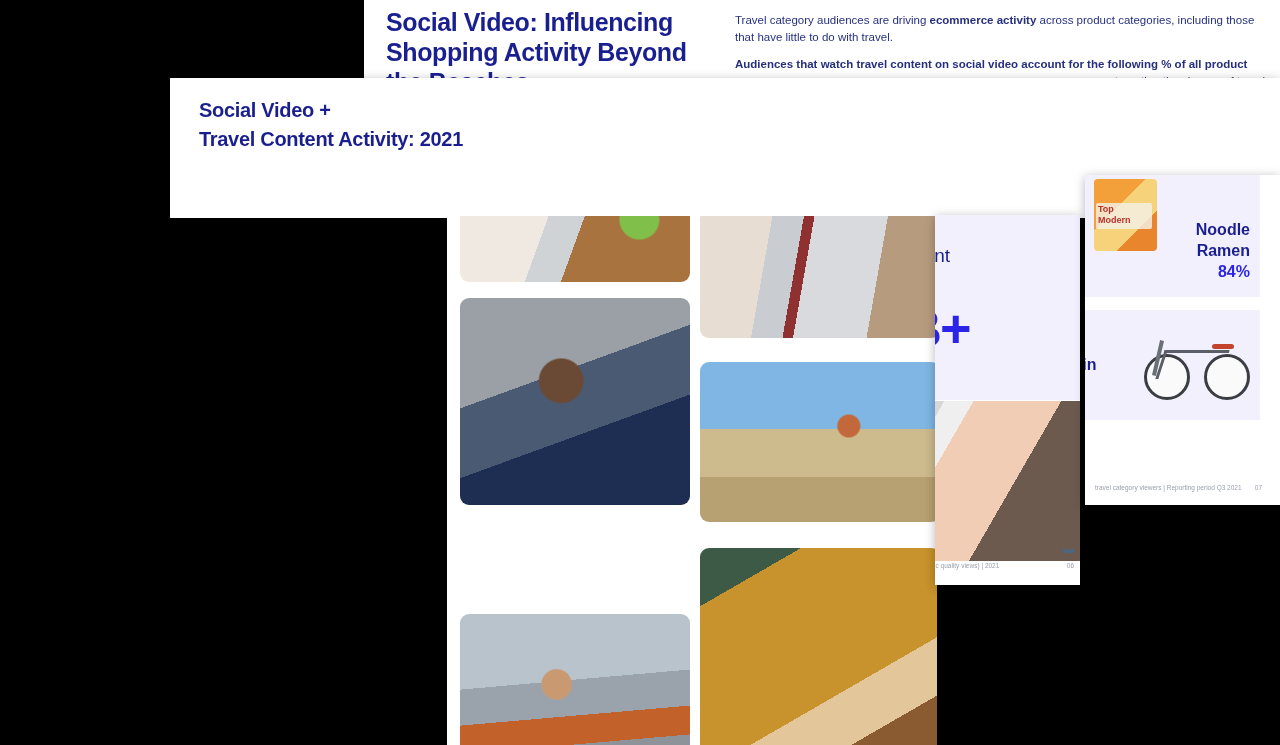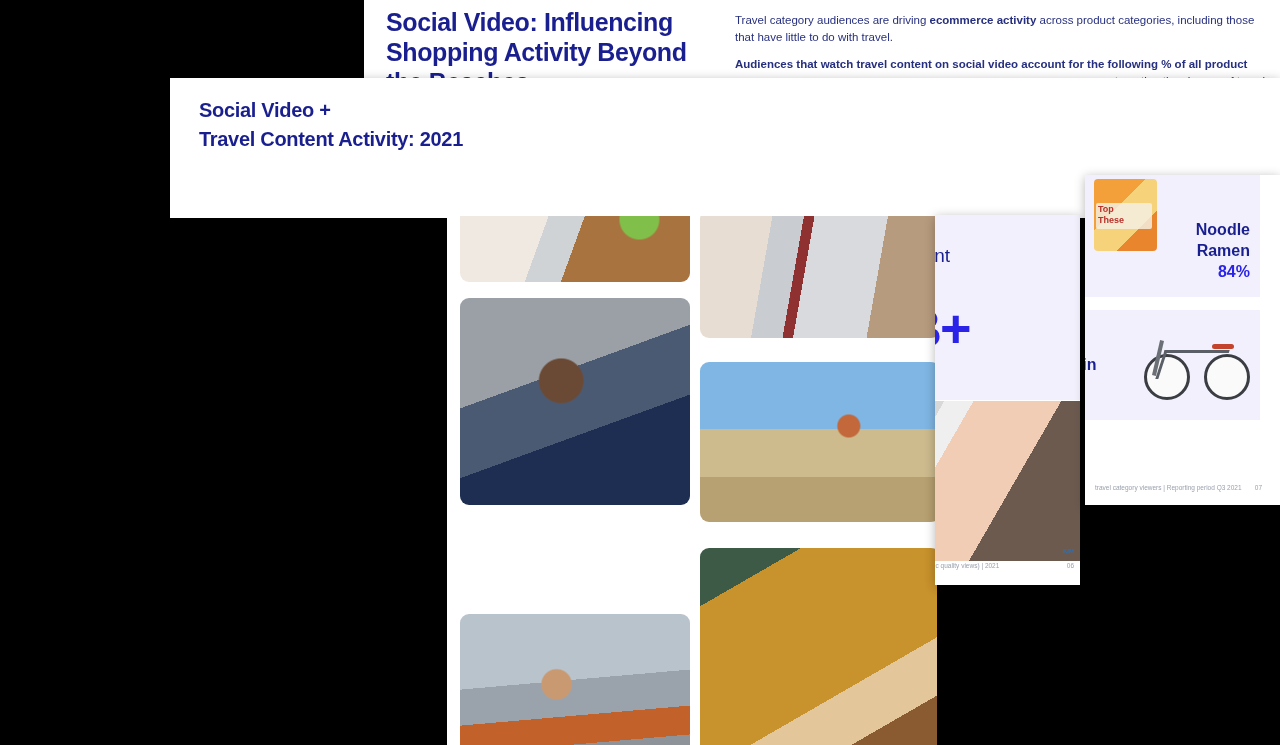--- a/index.html
+++ b/index.html
@@ -160,21 +160,21 @@
     <div class="pagenum">06</div>
   </div>
 
   <div class="card shadow" id="slide-products">
 
     <div class="prodRow" id="prodRow1">
       <div class="ramen">
         <div class="band"></div>
         <div class="bandtxt">
           <div>Top</div>
-          <div>These</div>
+          <div>Modern</div>
         </div>
       </div>
       <div class="prodLabel" style="top:44px;">
         <span>Noodle</span><br>
         <span>Ramen</span>
         <span class="prodPct">84%</span>
       </div>
     </div>
 
     <div class="prodRow" id="prodRow2">

